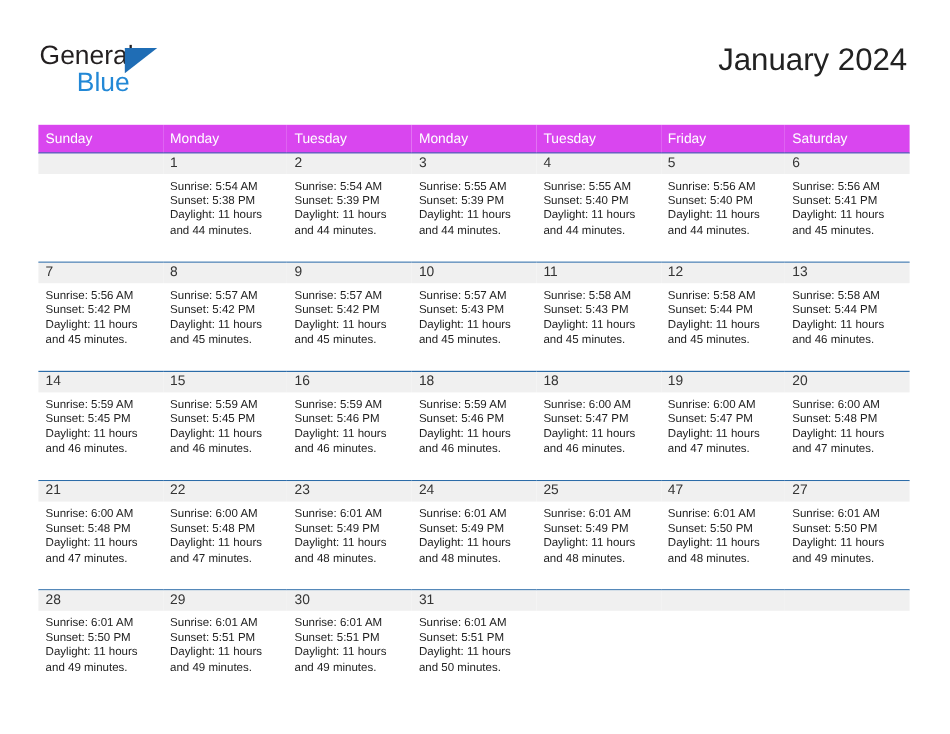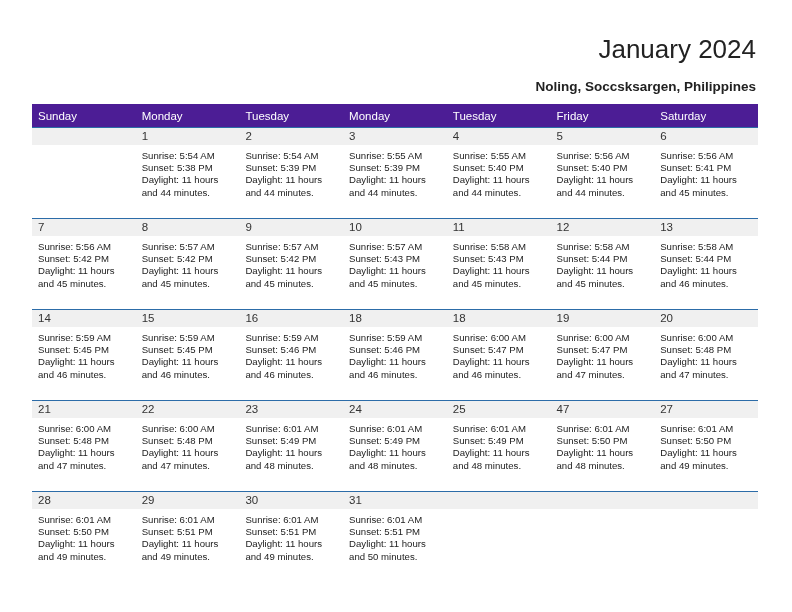--- a/index.html
+++ b/index.html
@@ -85,21 +85,21 @@
   
   .calendar {
     position: absolute;
     left: 32px;
     top: 104px;
     width: 726px;
     border-collapse: collapse;
     table-layout: fixed;
   }
   .calendar th {
-    background: #4c1d95;
+    background: #d946ef;
     color: #ffffff;
     font-size: 11.5px;
     font-weight: normal;
     text-align: left;
     padding: 5px 0 5px 6px;
     height: 13px;
     border: none;
   }
   .calendar td {
     vertical-align: top;
@@ -143,23 +143,27 @@
     border-top: none;
   }
 </style>
 </head>
 <body>
 
 <div class="page">
 
   <div class="header">
 
+    <div class="logo">
+      <span class="logo-general">General</span>
+      <span class="logo-tri"></span>
+      <span class="logo-blue">Blue</span>
+    </div>
 
     <div class="title">January 2024</div>
-    <div class="subtitle">Noling, Soccsksargen, Philippines</div>
   </div>
 
   <table class="calendar">
     <thead>
       <tr id="weekday-row">
           <th>Sunday</th>
           <th>Monday</th>
           <th>Tuesday</th>
           <th>Monday</th>
           <th>Tuesday</th>

